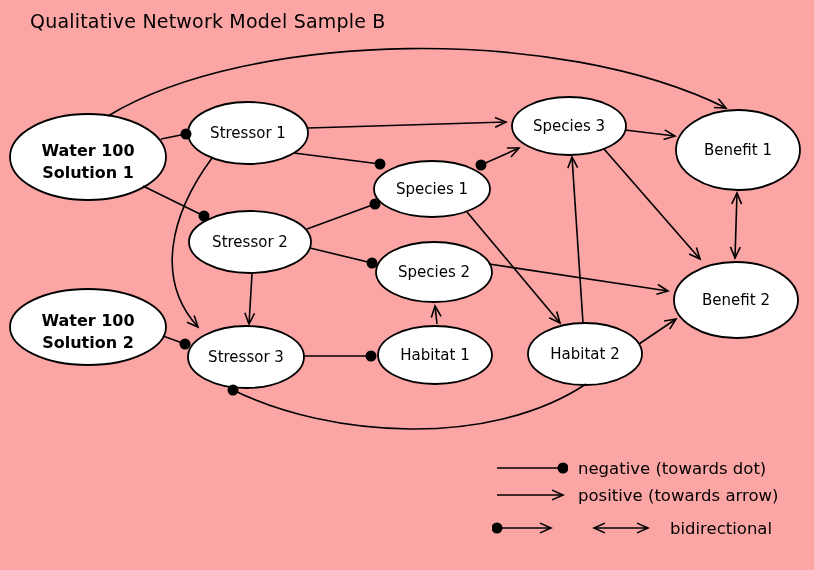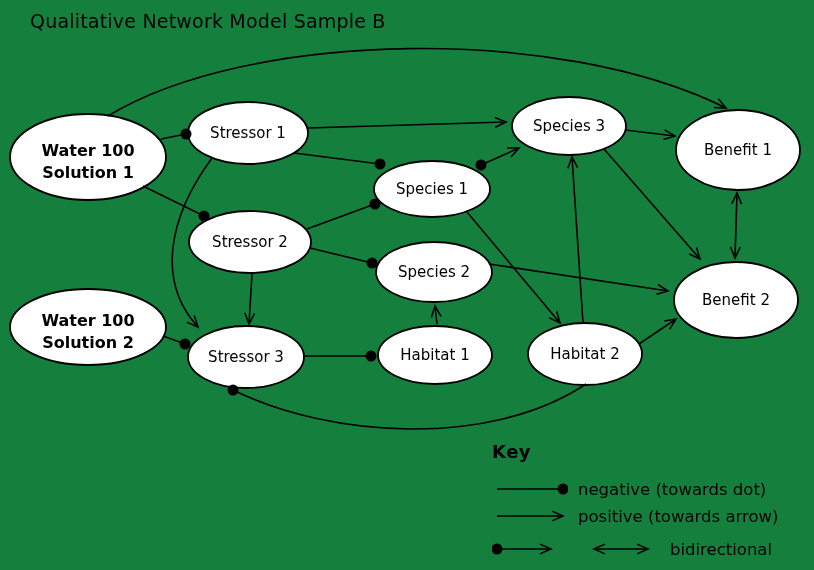--- a/index.html
+++ b/index.html
@@ -1,16 +1,16 @@
 <!DOCTYPE html>
 <html><head>
 <meta charset="utf-8">
 <style>
   html,body{margin:0;padding:0;background:#ffffff;}
-  .stage{position:relative;width:814px;height:570px;background:#15803d;overflow:hidden;
+  .stage{position:relative;width:814px;height:570px;background:#fca5a5;overflow:hidden;
          font-family:"DejaVu Sans",sans-serif;color:#000;}
   .title{position:absolute;left:30px;top:10px;font-size:19px;letter-spacing:.2px;}
   #graph{position:absolute;left:0;top:0;}
   .key{position:absolute;left:492px;top:441px;}
   .key-heading{font-size:18px;font-weight:bold;letter-spacing:.5px;}
   .key-row{display:flex;align-items:center;}
   .key-row.r1{margin-top:5px;}
   .key-row.r2{margin-top:16px;}
   .key-row.r3{margin-top:11px;}
   .key-label{font-size:16.5px;margin-left:10px;white-space:nowrap;}
@@ -113,21 +113,20 @@
       <path d="M489,264 L668,291" fill="none" stroke="#000000" stroke-width="1.6"></path>
       <polyline points="656.4356798916878,294.2041380170781 668,291 657.8953068917182,284.5273516094692" fill="none" stroke="#000000" stroke-width="1.6"></polyline>
       <path d="M639,344 L676,319" fill="none" stroke="#000000" stroke-width="1.6"></path>
       <polyline points="669.6605474595347,329.188785083963 676,319 664.1816423794194,321.0800055653924" fill="none" stroke="#000000" stroke-width="1.6"></polyline>
       <path d="M737,193 L735,258" fill="none" stroke="#000000" stroke-width="1.6"></path>
       <polyline points="741.553829755825,204.10237067274207 737,193 731.7722081403996,203.80139769995975" fill="none" stroke="#000000" stroke-width="1.6"></polyline>
       <polyline points="730.446170244175,246.89762932725793 735,258 740.2277918596004,247.19860230004028" fill="none" stroke="#000000" stroke-width="1.6"></polyline>
     </svg>
 
   <div class="key">
-    <div class="key-heading">Key</div>
     <div class="key-row r2">
       <svg class="sample" width="76" height="22">
           <path d="M5,11 L71,11" fill="none" stroke="#000000" stroke-width="1.6"></path>
           <circle cx="71" cy="11" r="5.5" fill="#000000"></circle>
         </svg>
       <span class="key-label">negative (towards dot)</span>
     </div>
     <div class="key-row r1">
       <svg class="sample" width="76" height="22">
           <path d="M5,11 L71,11" fill="none" stroke="#000000" stroke-width="1.6"></path>

